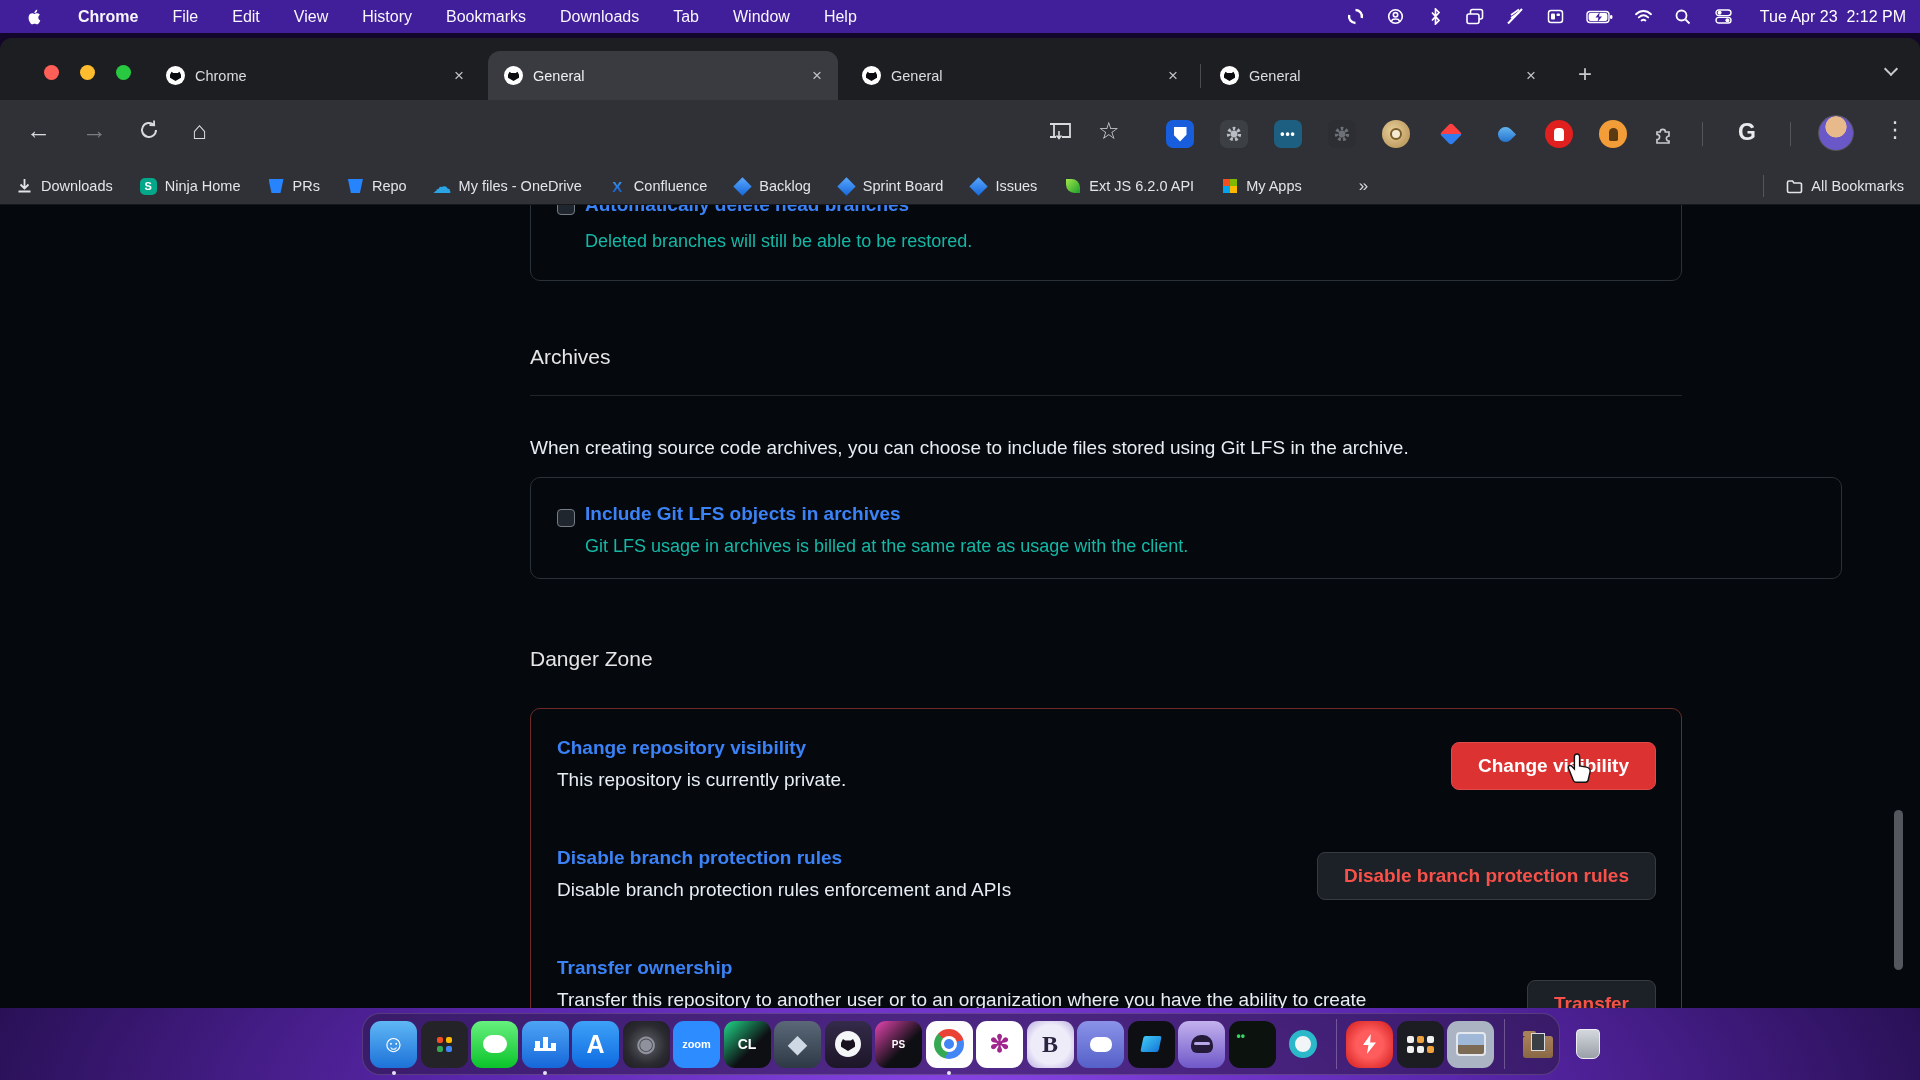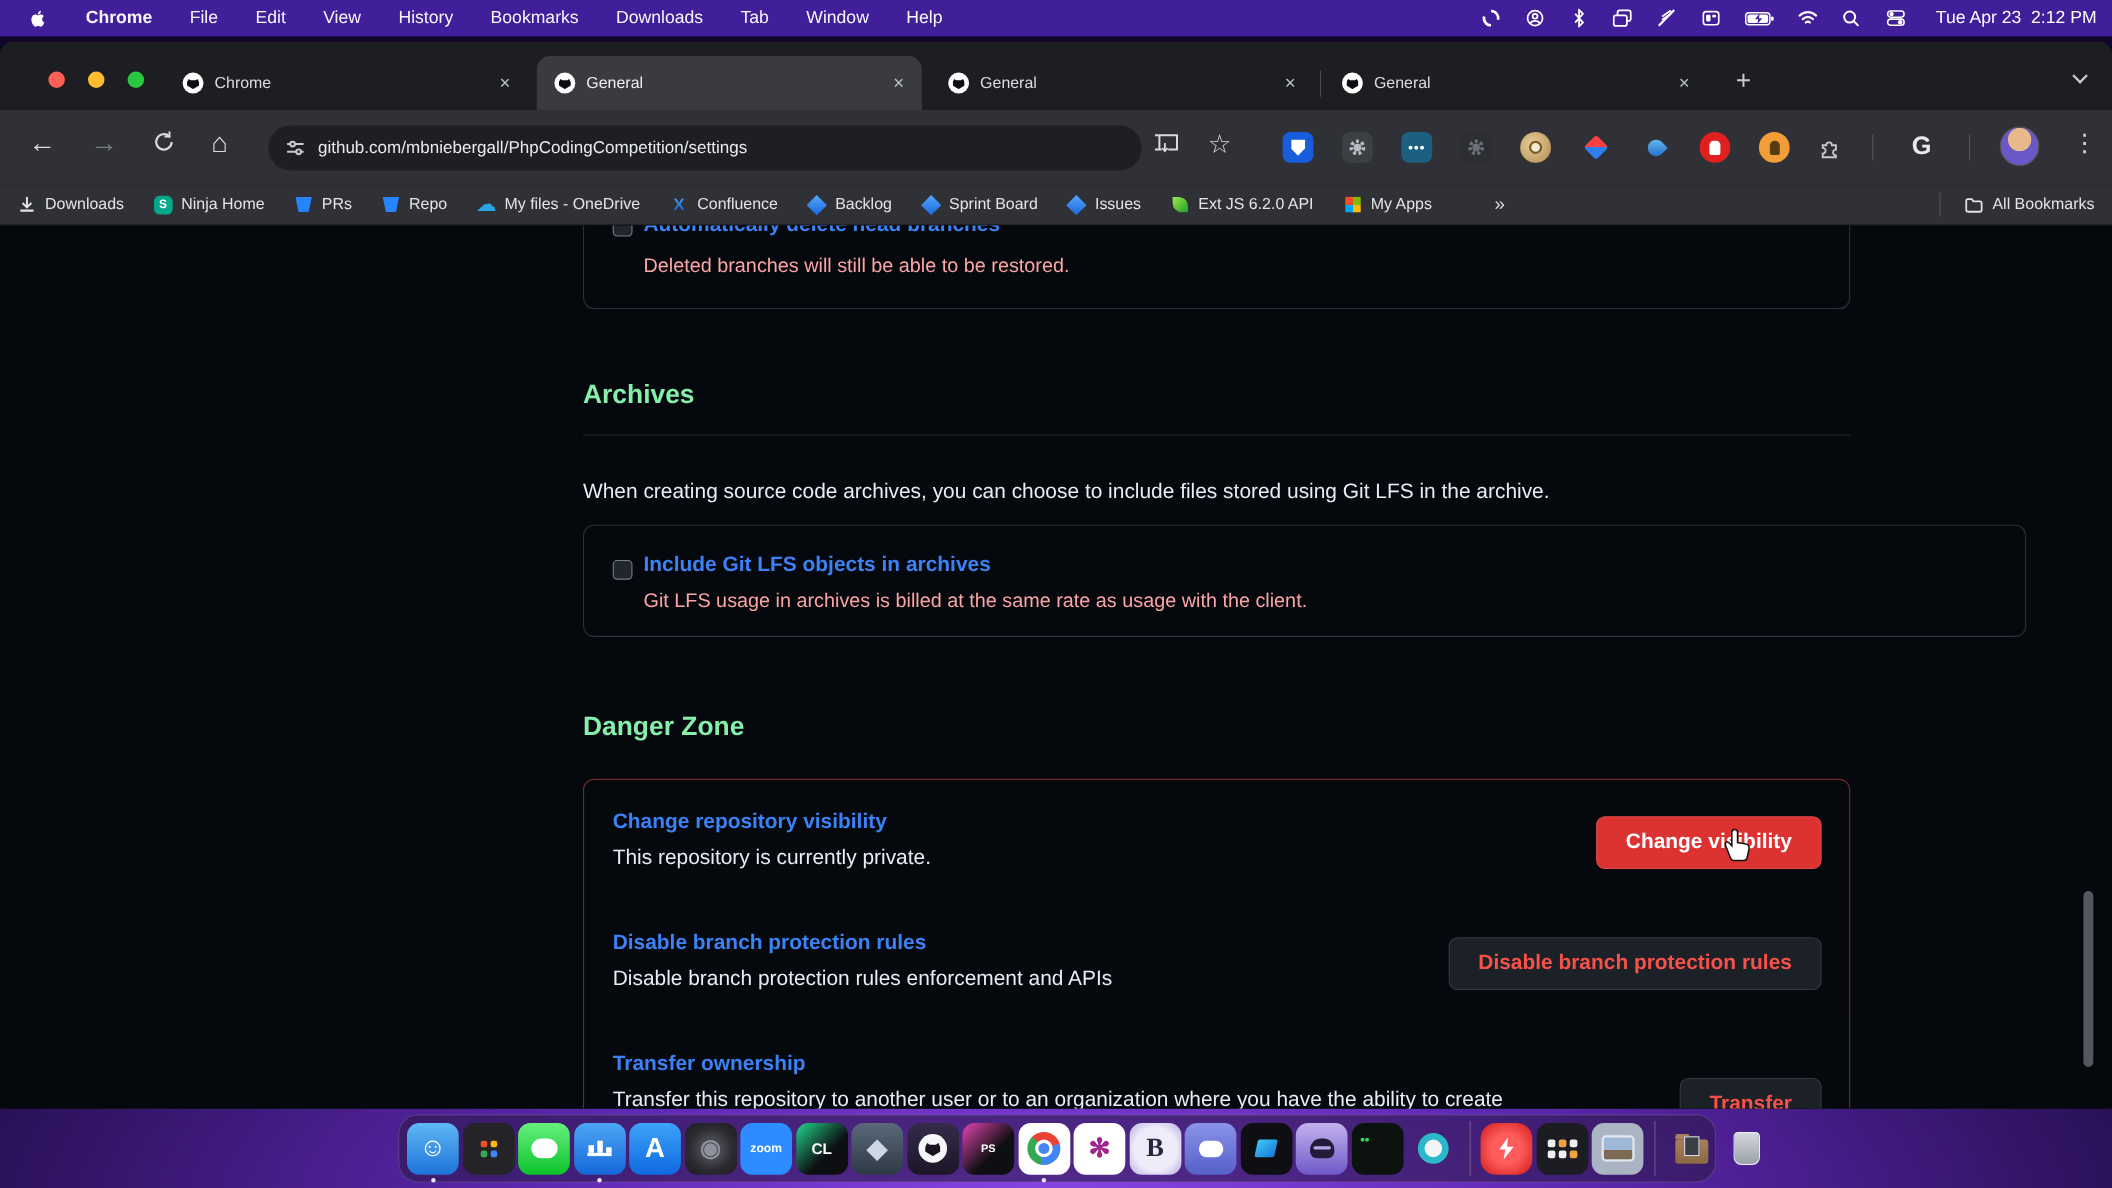--- a/index.html
+++ b/index.html
@@ -64,26 +64,26 @@
 .jira { width:13px; height:13px; background:linear-gradient(135deg,#57a7ff,#1868db); transform:rotate(45deg); }
 .leaf { width:14px; height:14px; background:linear-gradient(135deg,#9fe84a,#1f9e2c); border-radius:0 60% 0 60%; }
 .msft { width:14px; height:14px; background:conic-gradient(#7fba00 0 25%, #ffb900 0 50%, #00a4ef 0 75%, #f25022 0); }
 .chev2 { font-size:17px; color:#d8dade; }
 .bk-right { margin-left:auto; display:flex; align-items:center; gap:12px; }
 .bk-sep { width:1px; height:22px; background:#53555a; margin-right:10px; }
 
 
 .page { position:absolute; left:0; top:167px; width:100%; height:803px; background:#05080d; overflow:hidden; }
 .card { position:absolute; border:1px solid #2b3138; border-radius:10px; background:#05080d; overflow:hidden; }
-.h2 { position:absolute; left:530px; color:#86efac; font-size:24px; font-weight:700; }
+.h2 { position:absolute; left:530px; color:#e5e5e5; font-size:21px; font-weight:400; }
 .para { position:absolute; left:530px; color:#e6edf3; font-size:19px; }
 .divider { position:absolute; left:530px; width:1152px; height:1px; background:#21262d; }
 .cbx { position:absolute; width:18px; height:18px; border:1.5px solid #767d86; border-radius:4px; background:#20262d; }
 .blabel { position:absolute; color:#3b82f6; font-size:19px; font-weight:bold; white-space:nowrap; }
-.note { position:absolute; color:#fca5a5; font-size:18px; white-space:nowrap; }
+.note { position:absolute; color:#14b8a6; font-size:18px; white-space:nowrap; }
 .dz-box { position:absolute; left:530px; top:503px; width:1152px; height:420px; border:1.5px solid #6e2a28; border-radius:10px; }
 .dz-desc { position:absolute; color:#e6edf3; font-size:19px; white-space:nowrap; }
 .btn-danger-fill { position:absolute; right:25px; height:48px; padding:0 26px; background:#dc3232; border:1px solid #e04a4a;
   border-radius:8px; color:#fff; font-size:19px; font-weight:bold; display:flex; align-items:center; white-space:nowrap; }
 .btn-danger { position:absolute; right:25px; height:48px; padding:0 26px; background:#1c2128; border:1px solid #363b42;
   border-radius:8px; color:#f85149; font-size:19px; font-weight:bold; display:flex; align-items:center; white-space:nowrap; }
 .scrollthumb { position:absolute; right:17px; top:605px; width:9px; height:160px; background:#54585e; border-radius:5px; }
 
 
 .dock { position:absolute; left:362px; top:1013px; width:1198px; height:62px; border-radius:18px;
@@ -259,29 +259,20 @@
       <span class="nav-ic" style="left:26px;">←</span>
       <span class="nav-ic dis" style="left:82px;">→</span>
       <span class="nav-ic" style="left:138px; top:18px;">
         <svg width="22" height="22" viewBox="0 0 22 22" fill="none" stroke="#d8dade" stroke-width="2">
           <path d="M18 11 a7 7 0 1 1 -2.2 -5.1"></path>
             <path d="M16 1.5 L16.2 6.3 L11.5 6" stroke-width="1.8"></path>
         </svg>
       </span>
       <span class="nav-ic" style="left:192px;">⌂</span>
 
-      <div class="urlbar">
-        <svg width="17" height="17" viewBox="0 0 17 17" fill="none" stroke="#c7c9cd" stroke-width="1.8">
-          <path d="M1 5 h15"></path>
-            <circle cx="6" cy="5" r="2.2" fill="#303136"></circle>
-          <path d="M1 12 h15"></path>
-            <circle cx="11.5" cy="12" r="2.2" fill="#303136"></circle>
-        </svg>
-        <span class="url-text">github.com/mbniebergall/PhpCodingCompetition/settings</span>
-      </div>
 
       <span class="nav-ic" style="left:1048px; top:20px;">
         <svg width="24" height="22" viewBox="0 0 24 22" fill="none" stroke="#d8dade" stroke-width="1.8">
           <path d="M2 3 h20 v13 h-8"></path>
             <path d="M2 16 h6"></path>
             <path d="M6 3 v13"></path>
           <path d="M11 10 v7 M8.5 14.5 L11 17.5 L13.5 14.5" stroke-width="1.6"></path>
         </svg>
       </span>
       <span class="nav-ic" style="left:1098px; top:17px; font-size:24px;">☆</span>

